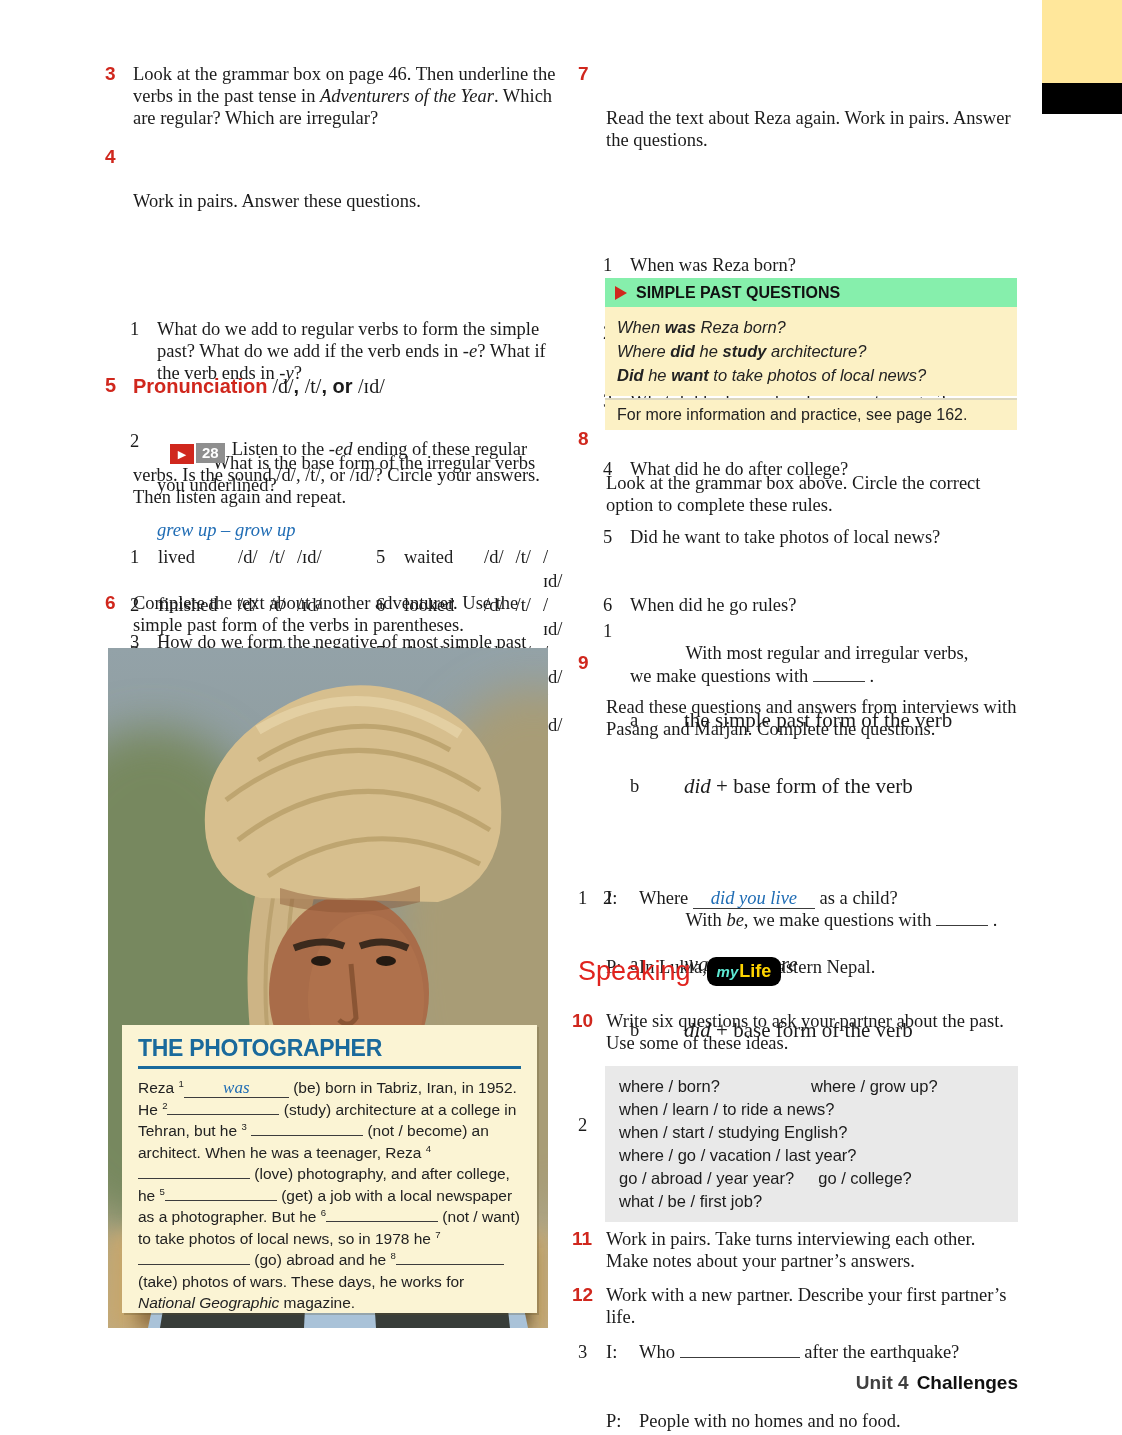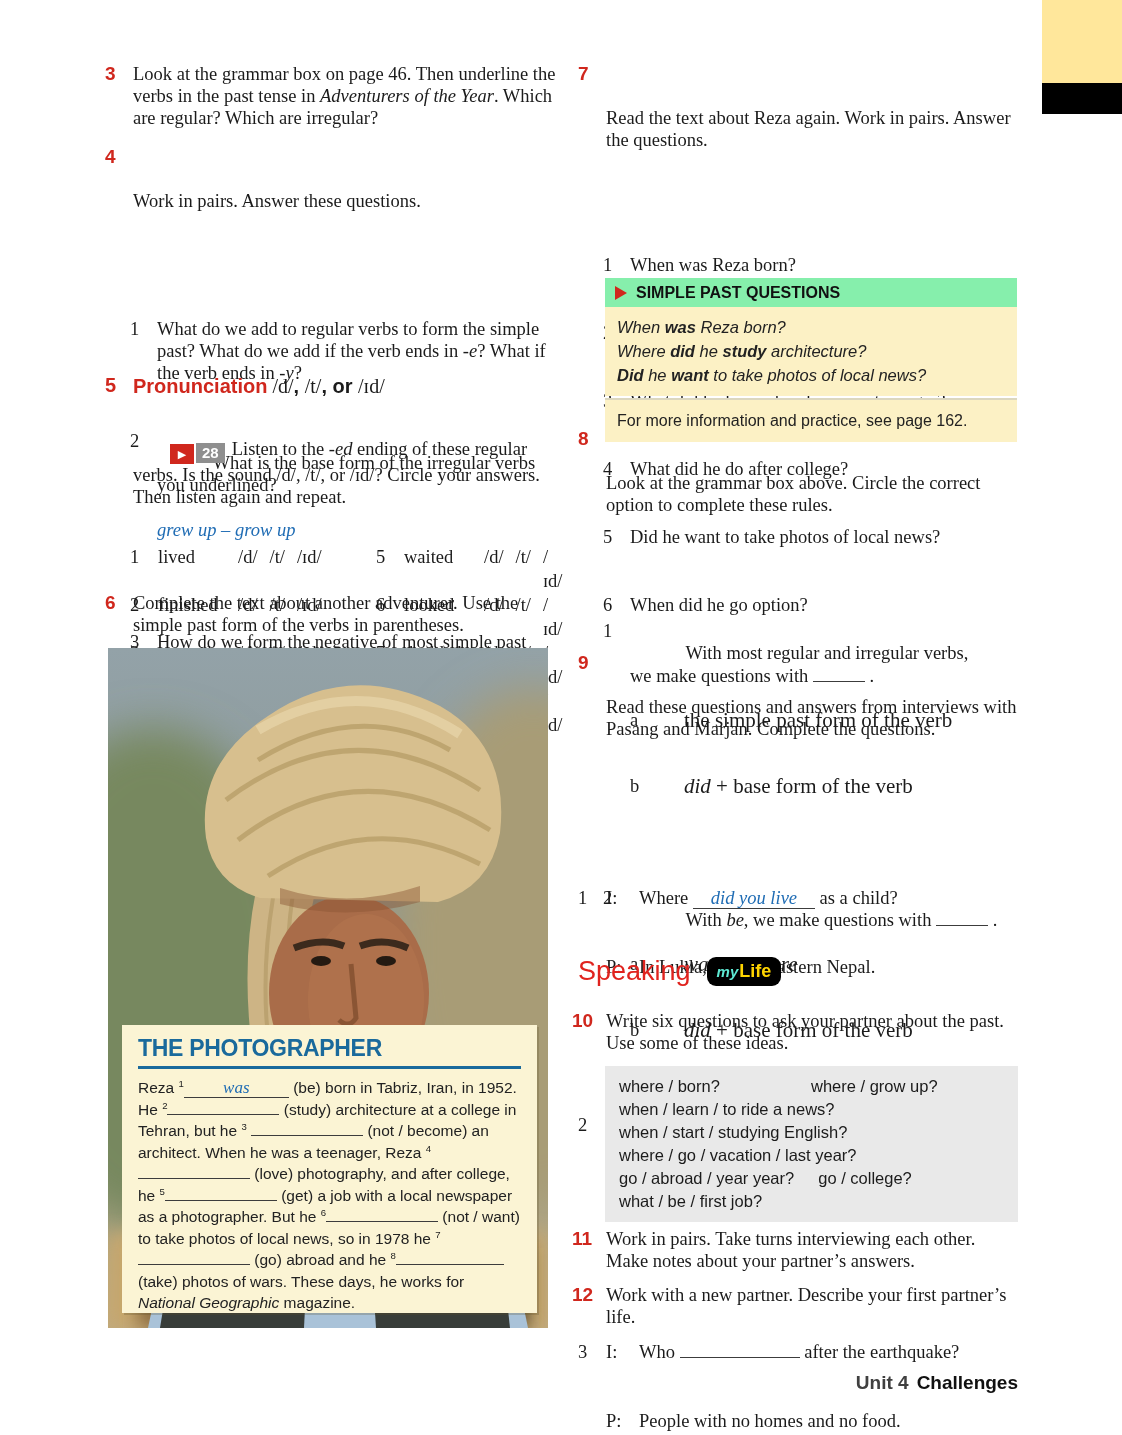--- a/index.html
+++ b/index.html
@@ -62,21 +62,21 @@
   .photo-box-text{font-size:15.5px;line-height:21.5px;color:#222;white-space:pre-wrap;margin-top:8px;}
   .photo-box-text .seg-ansblank{font-size:17px;}
 
   
   .gram-head{display:flex;align-items:center;background:#86efac;height:29px;padding:0 10px;}
   .tri{width:0;height:0;border-left:12px solid #d0271d;border-top:7px solid transparent;
        border-bottom:7px solid transparent;margin-right:9px;}
   .gram-title{font-family:"Liberation Sans","DejaVu Sans",sans-serif;font-weight:700;font-size:16px;color:#111;}
   .gram-body{background:#fcf1c5;padding:8px 12px 9px 12px;font-family:"Liberation Sans","DejaVu Sans",sans-serif;
              font-size:16.5px;line-height:24px;color:#222;}
-  .gram-foot{background:#fcf1c5;border-top:2px solid #dcd7be;padding:12px 12px;margin-top:2px;
+  .gram-foot{background:#fcf1c5;border-top:2px solid #dcd7be;padding:6px 12px;margin-top:2px;
              font-family:"Liberation Sans","DejaVu Sans",sans-serif;font-size:16px;color:#222;}
 
   
   .opt{display:flex;}
   .optlab{flex:none;width:31px;font-size:18.5px;line-height:22px;}
   .opttext{flex:1;font-size:21px;line-height:22px;white-space:pre-wrap;margin-left:23px;}
 
   
   .qa-item{margin-bottom:1px;}
   .qa-row{display:flex;line-height:25px;font-size:18.5px;}
@@ -322,21 +322,21 @@
           <span class="subnum">3</span>
           <span class="subtext">What did he love when he was a teenager?</span></div>
         <div class="subitem" style="margin-left:-28px">
           <span class="subnum">4</span>
           <span class="subtext">What did he do after college?</span></div>
         <div class="subitem" style="margin-left:-28px">
           <span class="subnum">5</span>
           <span class="subtext">Did he want to take photos of local news?</span></div>
         <div class="subitem" style="margin-left:-28px">
           <span class="subnum">6</span>
-          <span class="subtext">When did he go option?</span></div>
+          <span class="subtext">When did he go rules?</span></div>
       </div>
     </div>
   </section>
 
   <section class="sec" style="left:605px;top:278px;width:412px">
     <div class="gram-head">
       <span class="tri"></span>
       <span class="gram-title">SIMPLE PAST QUESTIONS</span>
     </div>
     <div class="gram-body">

